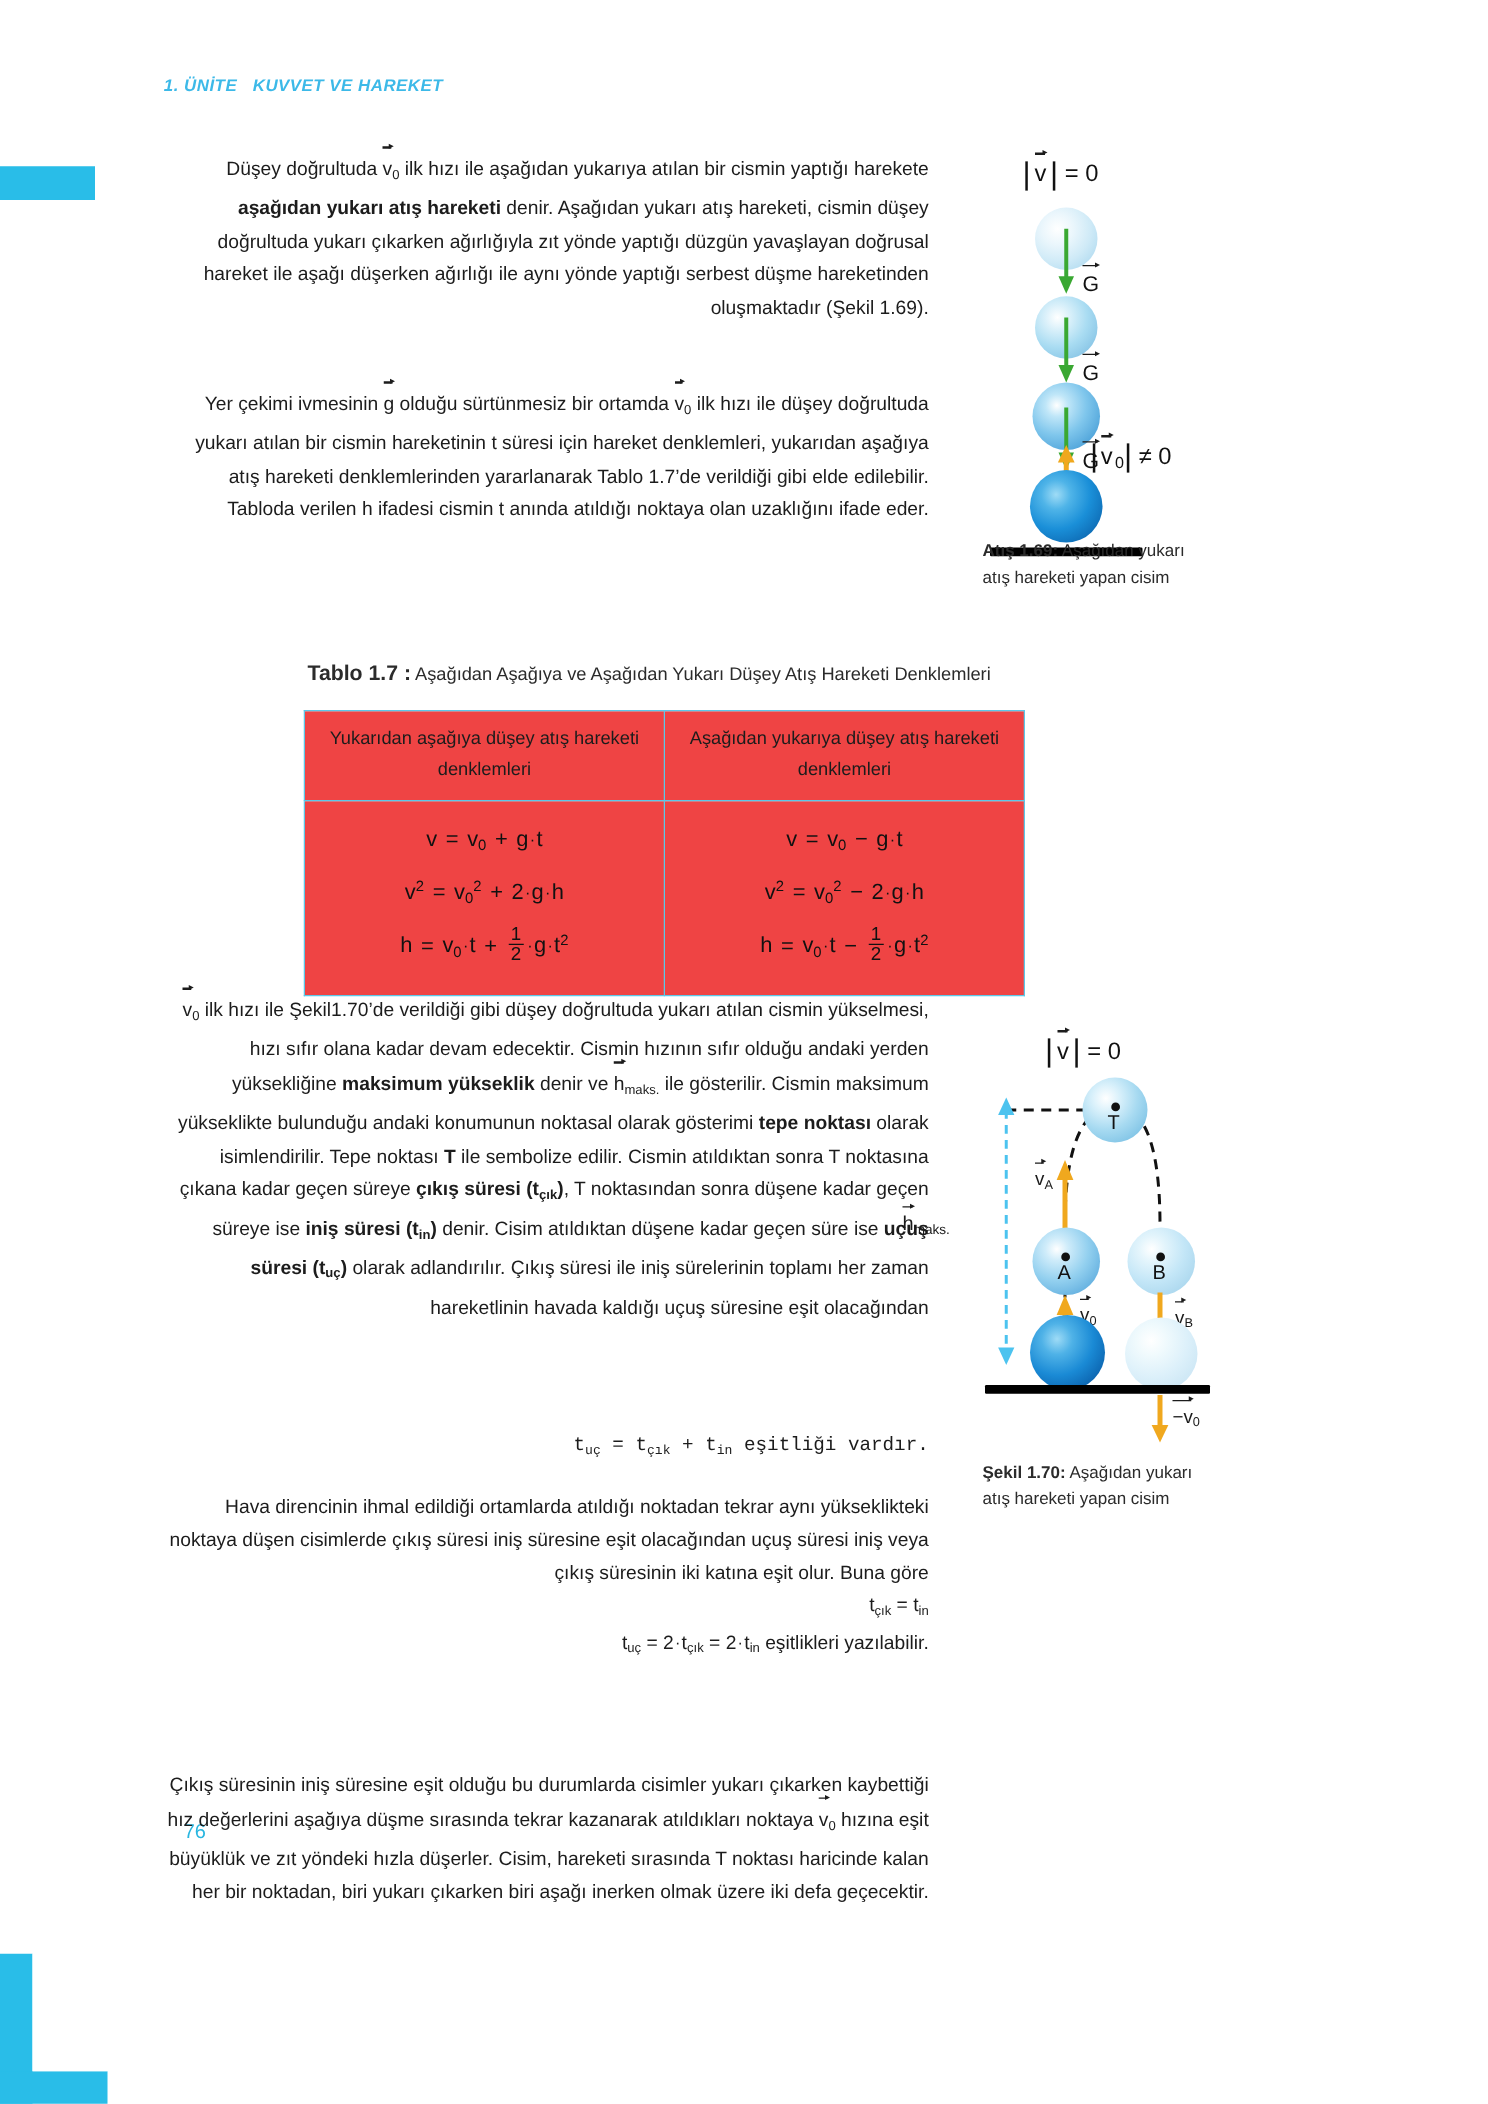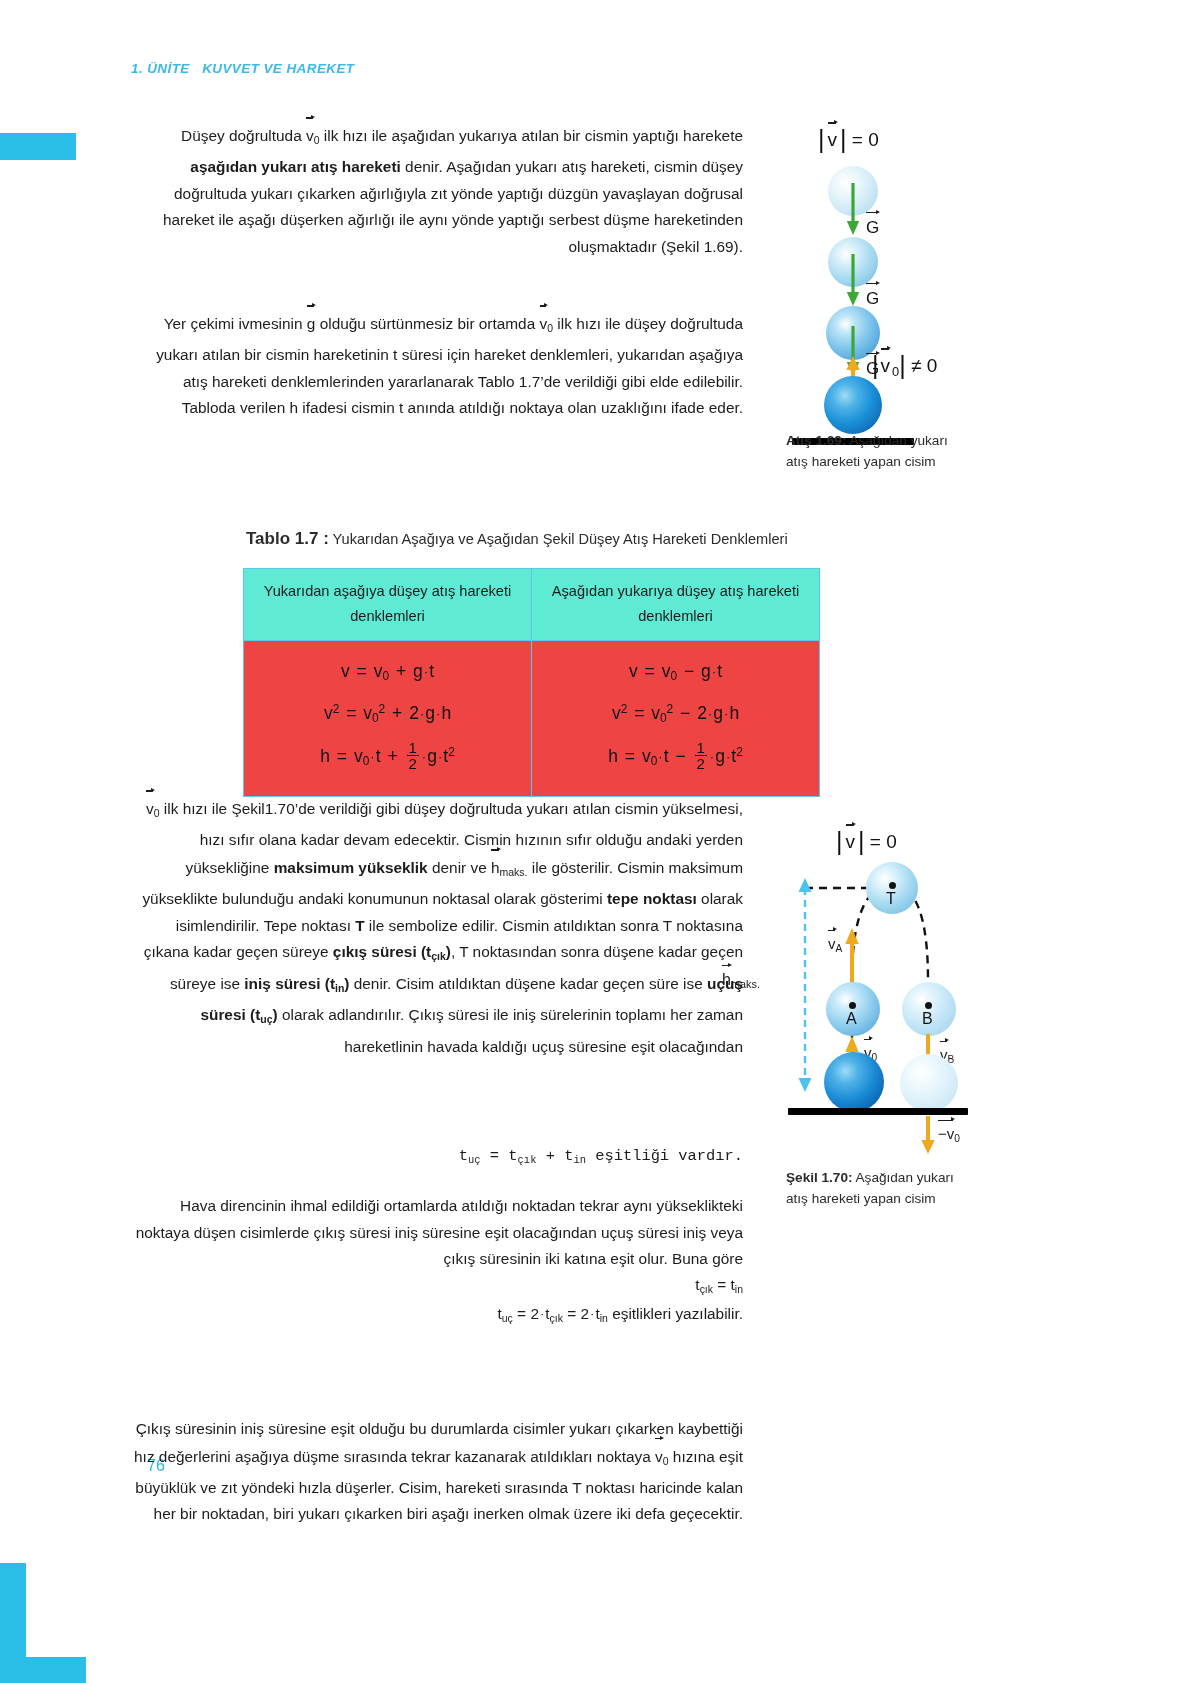--- a/index.html
+++ b/index.html
@@ -120,21 +120,21 @@
     width: 577px;
     border-collapse: collapse;
     border: 1px solid #5cc8e8;
   }
   .eq-table td {
     border: 1px solid #5cc8e8;
     vertical-align: middle;
     padding: 0;
   }
   .eq-table .hdr {
-    background: #5eead4;
+    background: #ef4444;
     text-align: center;
     font-size: 14.6px;
     line-height: 25px;
     padding: 10px 14px 11px 14px;
     color: #1c1c1c;
   }
   .eq-table .body {
     background: #ef4444;
     text-align: center;
     padding: 14px 10px 18px 10px;
@@ -278,21 +278,21 @@
   <div class="ball" style="left:44px; top:248px; width:58px; height:58px;
               background: radial-gradient(circle at 36% 34%, #9fdcf6 0%, #4fb4e8 22%, #1a8fd8 52%, #0f6fb8 78%, #17598f 100%);"></div>
   <div class="ground" style="left:12px; top:310px; width:122px; height:7px;"></div>
 </div>
 
 <div class="fig-caption" style="left:786px; top:430px; width:178px;">
   <b>Atış 1.69:</b><span> Aşağıdan yukarı atış hareketi yapan cisim</span>
 </div>
 
 <div class="table-caption">
-  <span class="tcap-strong">Tablo 1.7 :</span><span> Yukarıdan Aşağıya ve Aşağıdan Şekil Düşey Atış Hareketi Denklemleri</span>
+  <span class="tcap-strong">Tablo 1.7 :</span><span> Aşağıdan Aşağıya ve Aşağıdan Yukarı Düşey Atış Hareketi Denklemleri</span>
 </div>
 
 <table class="eq-table">
   <tbody>
       <tr>
     <td class="hdr" style="width:50%;">Yukarıdan aşağıya düşey atış hareketi denklemleri</td>
     <td class="hdr" style="width:50%;">Aşağıdan yukarıya düşey atış hareketi denklemleri</td>
   </tr>
   <tr>
 

